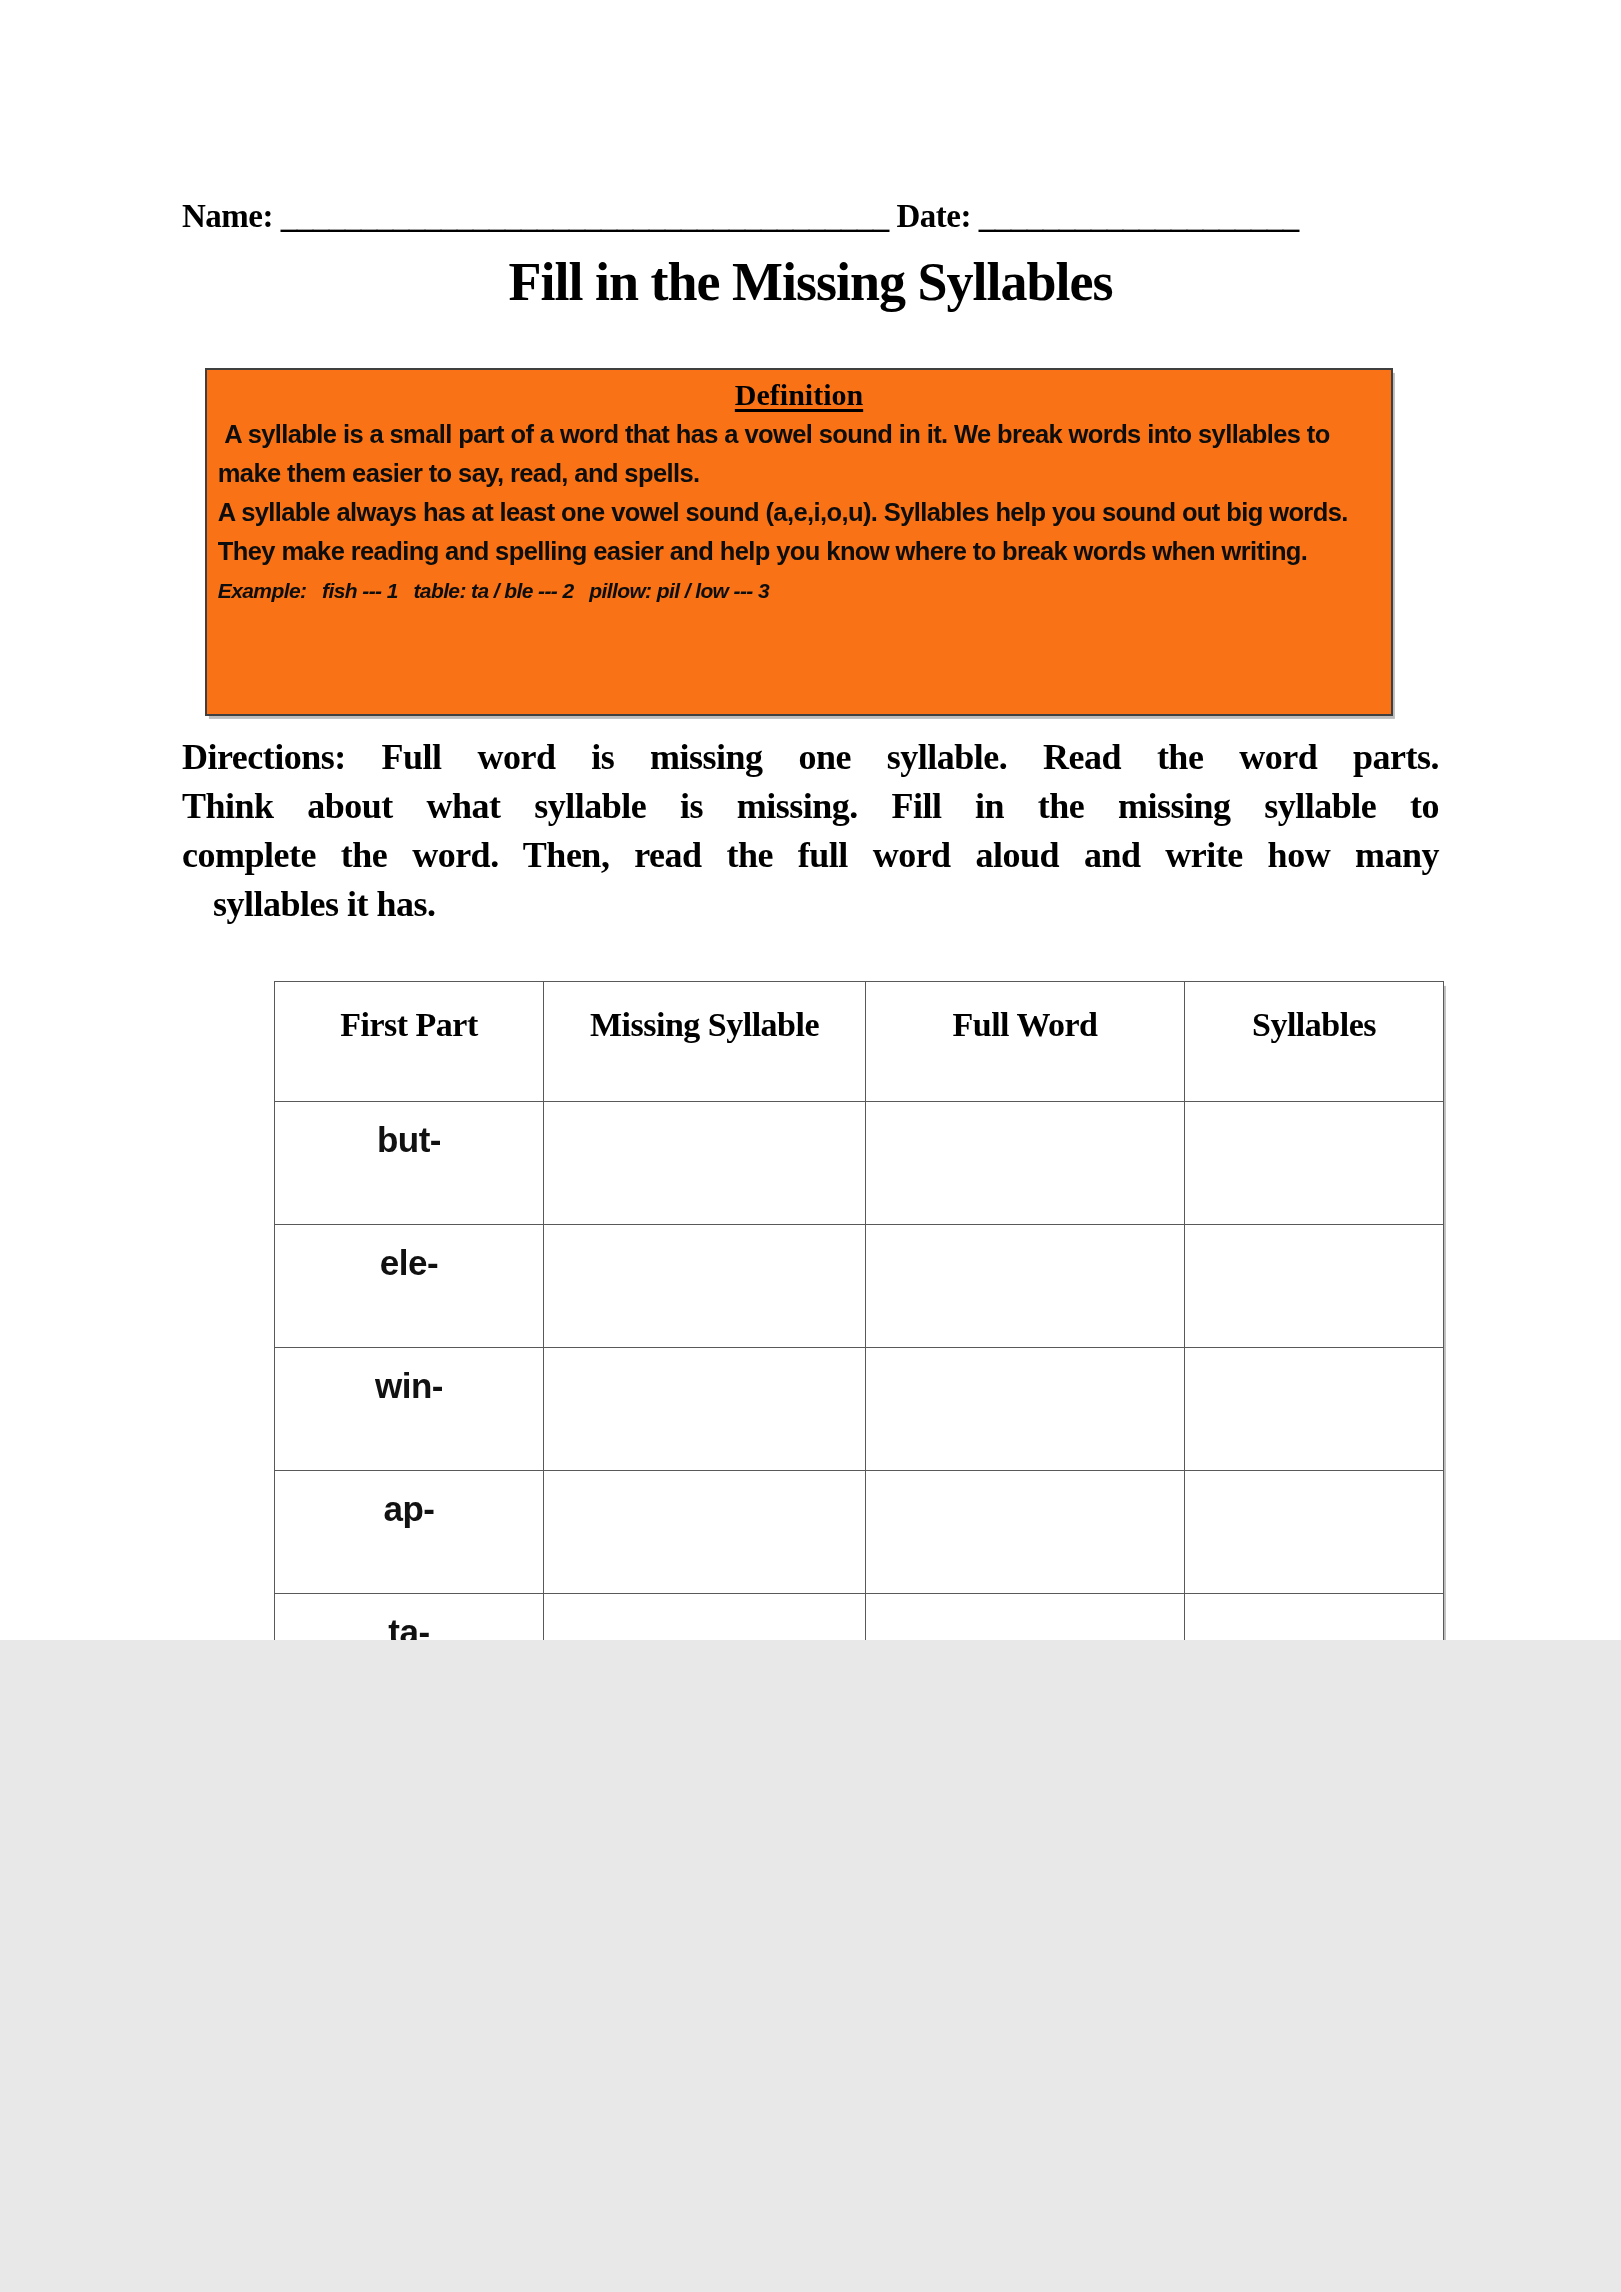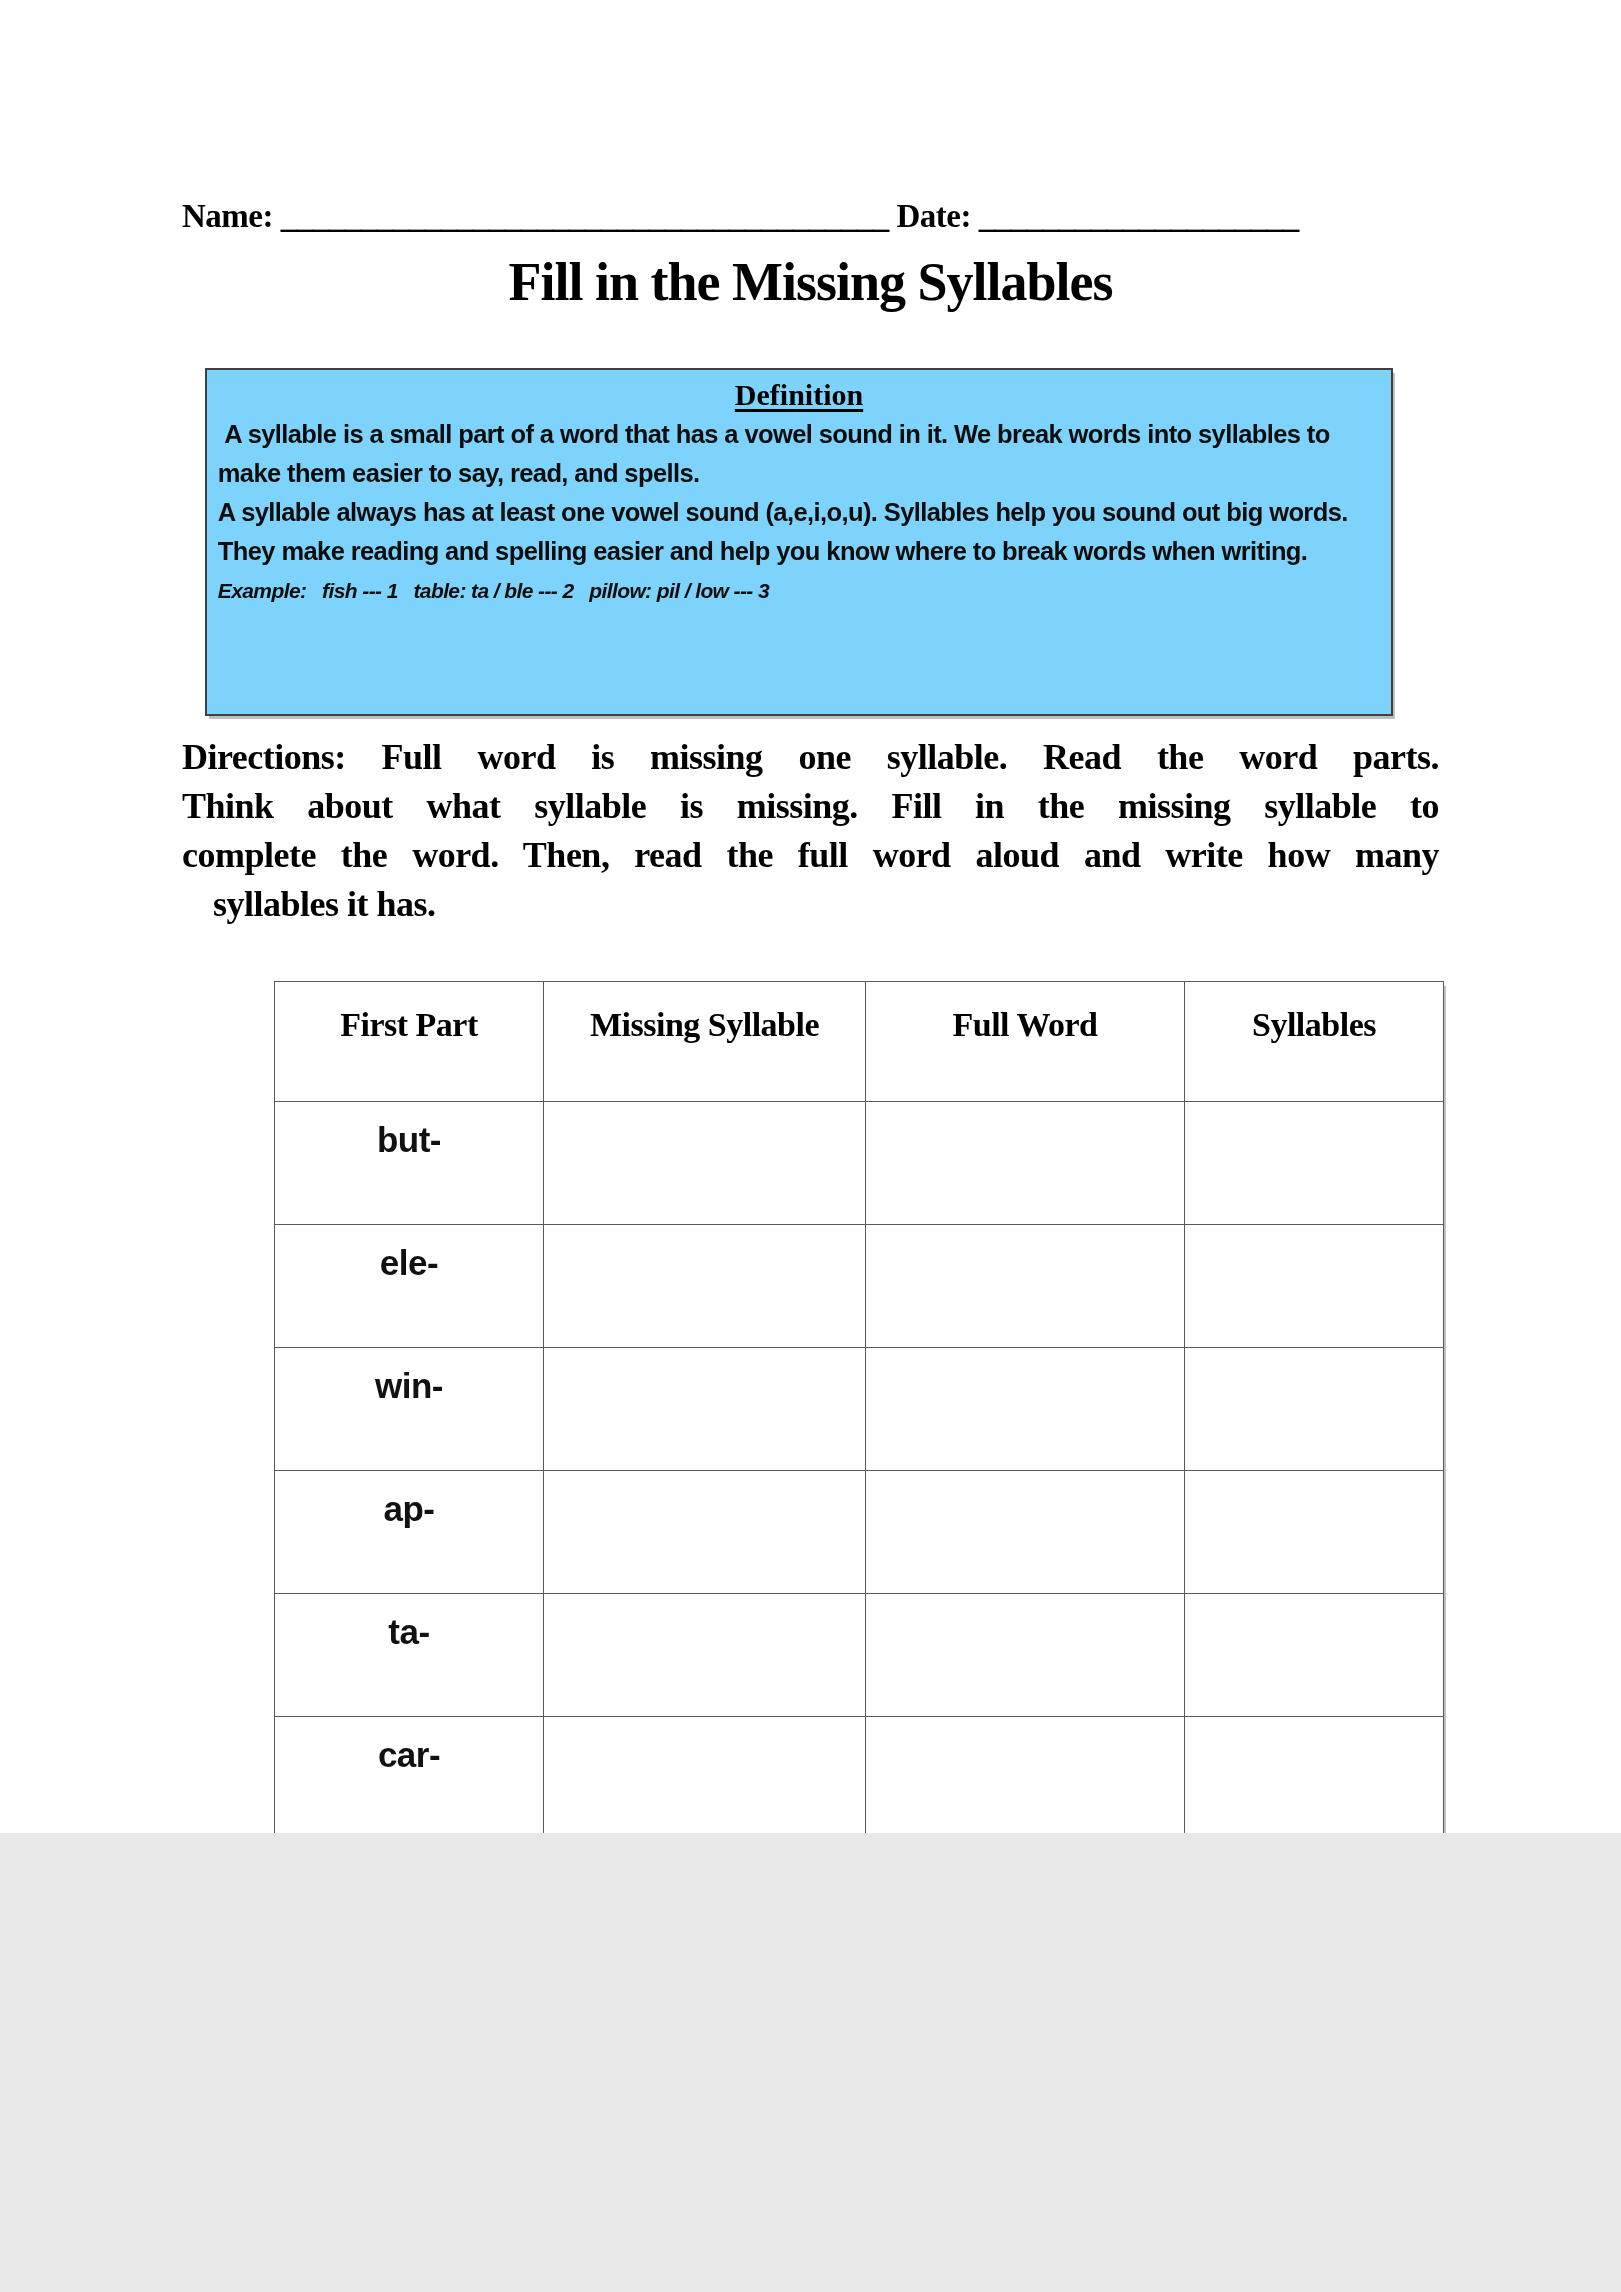--- a/index.html
+++ b/index.html
@@ -1,20 +1,20 @@
 <!DOCTYPE html>
 <html><head>
 <meta charset="utf-8">
 <style>
   * { margin: 0; padding: 0; box-sizing: border-box; }
   html, body { background: #e8e8e8; }
   .page {
     position: relative;
     width: 1621px;
-    height: 1833px;
+    height: 1640px;
     background: #ffffff;
     margin: 0 auto;
     font-family: "Liberation Serif", serif;
     color: #000000;
     overflow: hidden;
   }
 
   
   .name-date-row {
     position: absolute;
@@ -44,21 +44,21 @@
   
   .definition-box {
     position: absolute;
     left: 205px;
     top: 368px;
     width: 1188px;
     height: 348px;
     border: 2px solid #3f3f3f;
     box-shadow: 2.9px 3.9px 0 -1px #bdbdbd;
     padding: 3.9px 10.8px 0 10.8px;
-    background: #7dd3fc;
+    background: #f97316;
   }
   .definition-heading {
     text-align: center;
     font-size: 30px;
     font-weight: bold;
     text-decoration: underline;
     text-decoration-thickness: 2.5px;
     text-underline-offset: 3.9px;
     line-height: 41px;
   }

